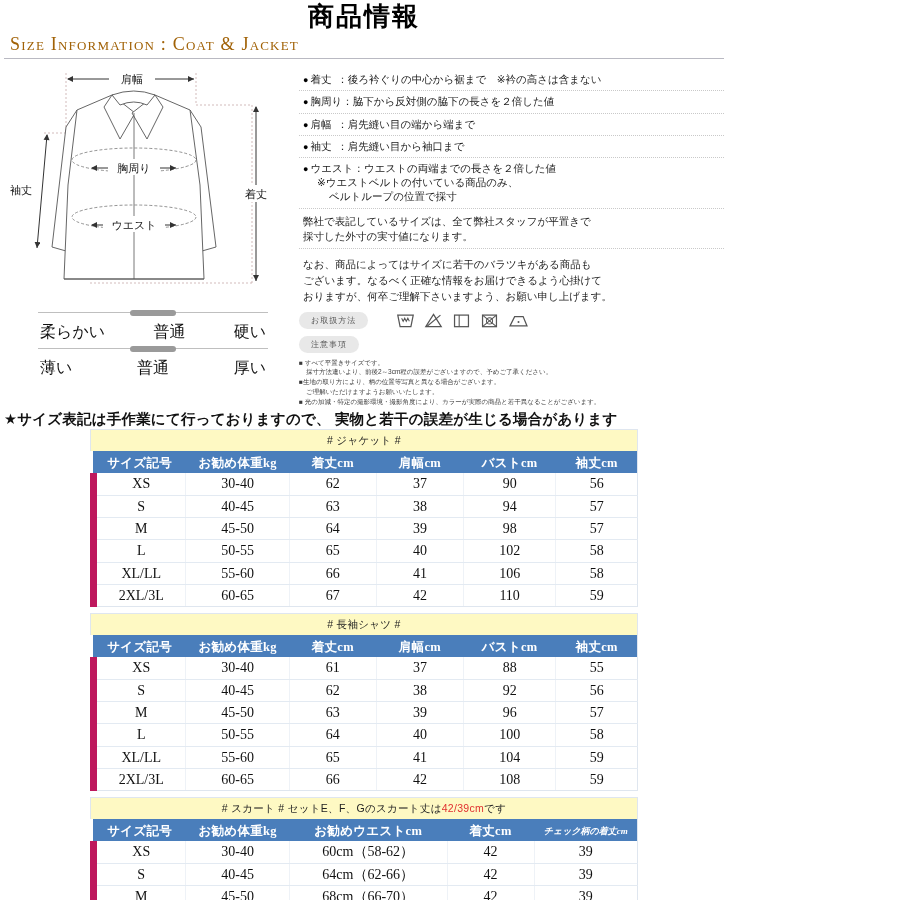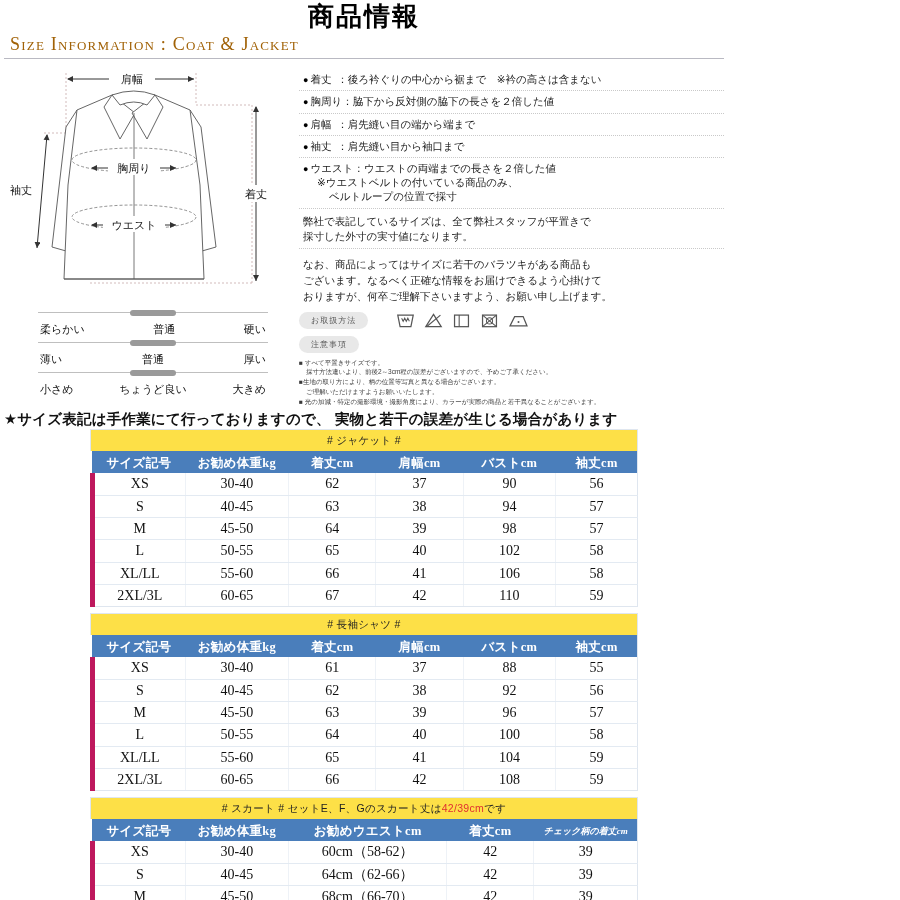--- a/index.html
+++ b/index.html
@@ -96,21 +96,21 @@
   .slider-bar{
     position:relative;height:9px;
     border-top:1px solid #bfbfbf;
   }
   .slider-knob{
     position:absolute;top:-3px;left:50%;transform:translateX(-50%);
     width:46px;height:6px;border-radius:3px;background:#9a9a9a;
   }
   .slider-labels{
     display:flex;justify-content:space-between;
-    font-size:11px;color:#111;padding:0 2px 4px 2px;
+    font-size:16px;color:#111;padding:0 2px 4px 2px;
   }
   .slider-labels span{white-space:nowrap;}
 
   
   .headline{
     width:720px;margin:4px auto 0 auto;
     text-align:left;
     font-size:14.5px;font-weight:bold;color:#111;
     letter-spacing:0.2px;
   }
@@ -120,21 +120,21 @@
   table{
     width:100%;border-collapse:collapse;
     table-layout:fixed;
     font-family:"Liberation Serif","DejaVu Serif",serif;
   }
   caption{
     caption-side:top;
     font-family:"Liberation Sans","DejaVu Sans",sans-serif;
     font-size:10.5px;color:#222;
     padding:4px 0 3px 0;
-    background:#fde047;
+    background:#fef9c3;
     border-left:1px solid #dfe6ef;
     border-right:1px solid #dfe6ef;
     border-top:1px solid #dfe6ef;
     letter-spacing:0.3px;
   }
   caption .red{color:#e03030;}
   thead th{
     background:#4a7ebb;color:#fff;
     font-size:12.5px;font-weight:bold;
     padding:4px 0 1px 0;
@@ -147,21 +147,21 @@
     font-size:14px;color:#111;
     text-align:center;
     padding:1px 0 1px 0;
     border-bottom:1px solid #e3eaf2;
     border-right:1px solid #eef2f7;
     background:#fff;
     line-height:1.38;
   }
   tbody tr:last-child td{border-bottom:1px solid #dfe6ef;}
   tbody td:last-child,thead th:last-child{border-right:1px solid #dfe6ef;}
-  tbody td:first-child{border-left:5px solid #be185d;}
+  tbody td:first-child{border-left:7px solid #be185d;}
   thead th:first-child{border-left:1px solid #4a7ebb;}
 
   .gap{height:6px;}
 </style>
 </head>
 <body>
 
 <div class="page">
 
   <div class="main-title">商品情報</div>
@@ -250,30 +250,20 @@
           <div class="slider-bar">
             <div class="slider-knob"></div>
           </div>
           <div class="slider-labels">
             <span>薄い</span>
             <span>普通</span>
             <span>厚い</span>
           </div>
         </div>
 
-        <div class="slider">
-          <div class="slider-bar">
-            <div class="slider-knob"></div>
-          </div>
-          <div class="slider-labels">
-            <span>小さめ</span>
-            <span>ちょうど良い</span>
-            <span>大きめ</span>
-          </div>
-        </div>
 
       </div>
     </div>
 
     <div class="notes-col">
 
       <div class="note-line">
         <span class="bul">●</span><span>着丈</span>&nbsp;&nbsp;<span>：後ろ衿ぐりの中心から裾まで　※衿の高さは含まない</span>
       </div>
 

